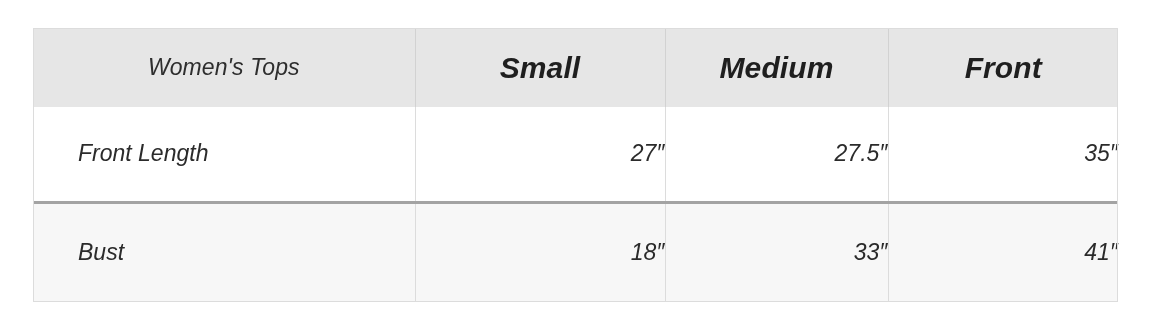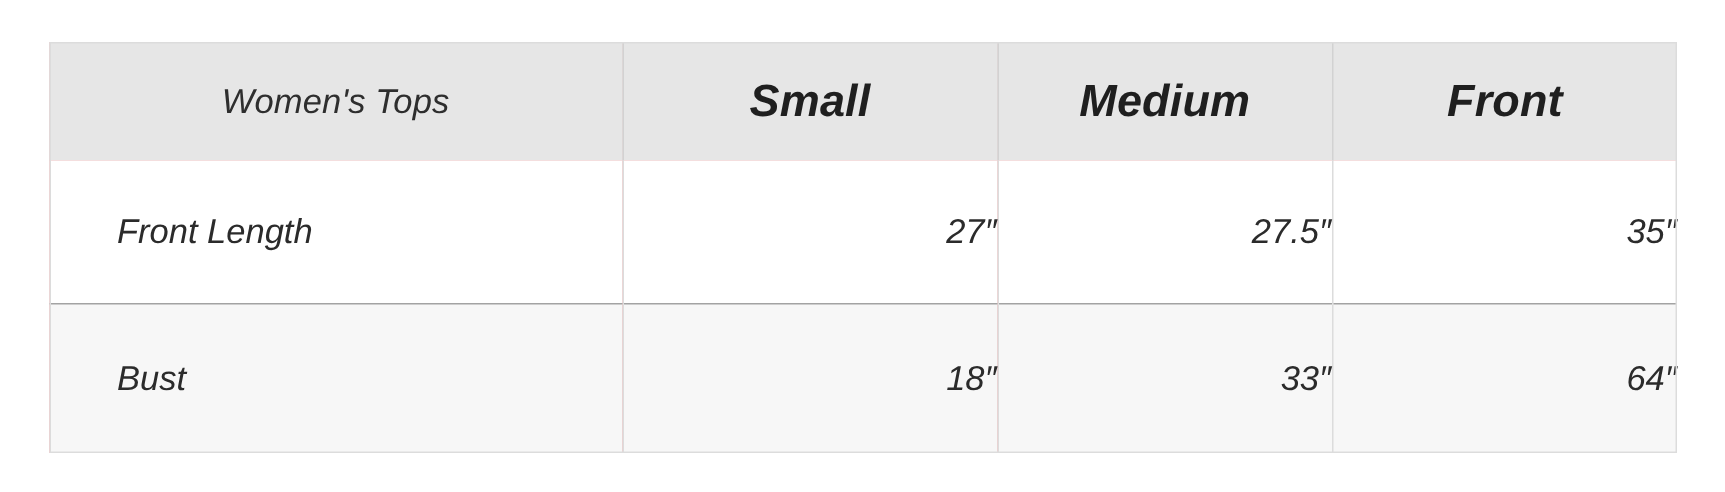--- a/index.html
+++ b/index.html
@@ -71,21 +71,21 @@
     height: 95px;
   }
   tbody tr.row-alt {
     height: 100px;
   }
   tbody tr.row-plain td {
     background: #ffffff;
   }
   tbody tr.row-alt td {
     background: #f7f7f7;
-    border-top: 1px solid #a3a3a3;
+    border-top: 3px solid #a3a3a3;
   }
 
   tbody td {
     padding: 0;
     border: none;
     border-right: 1px solid #dcdcdc;
     font-size: 23px;
     color: #2b2b2b;
     font-weight: 400;
     vertical-align: middle;
@@ -138,17 +138,17 @@
       <tr class="data-row row-plain">
         <td class="cell-label">Front Length</td>
         <td class="cell-value">27″</td>
         <td class="cell-value">27.5″</td>
         <td class="cell-value">35″</td>
       </tr>
       <tr class="data-row row-alt">
         <td class="cell-label">Bust</td>
         <td class="cell-value">18″</td>
         <td class="cell-value">33″</td>
-        <td class="cell-value">64″</td>
+        <td class="cell-value">41″</td>
       </tr>
     </tbody>
   </table>
 </div>
 
 </body></html>

